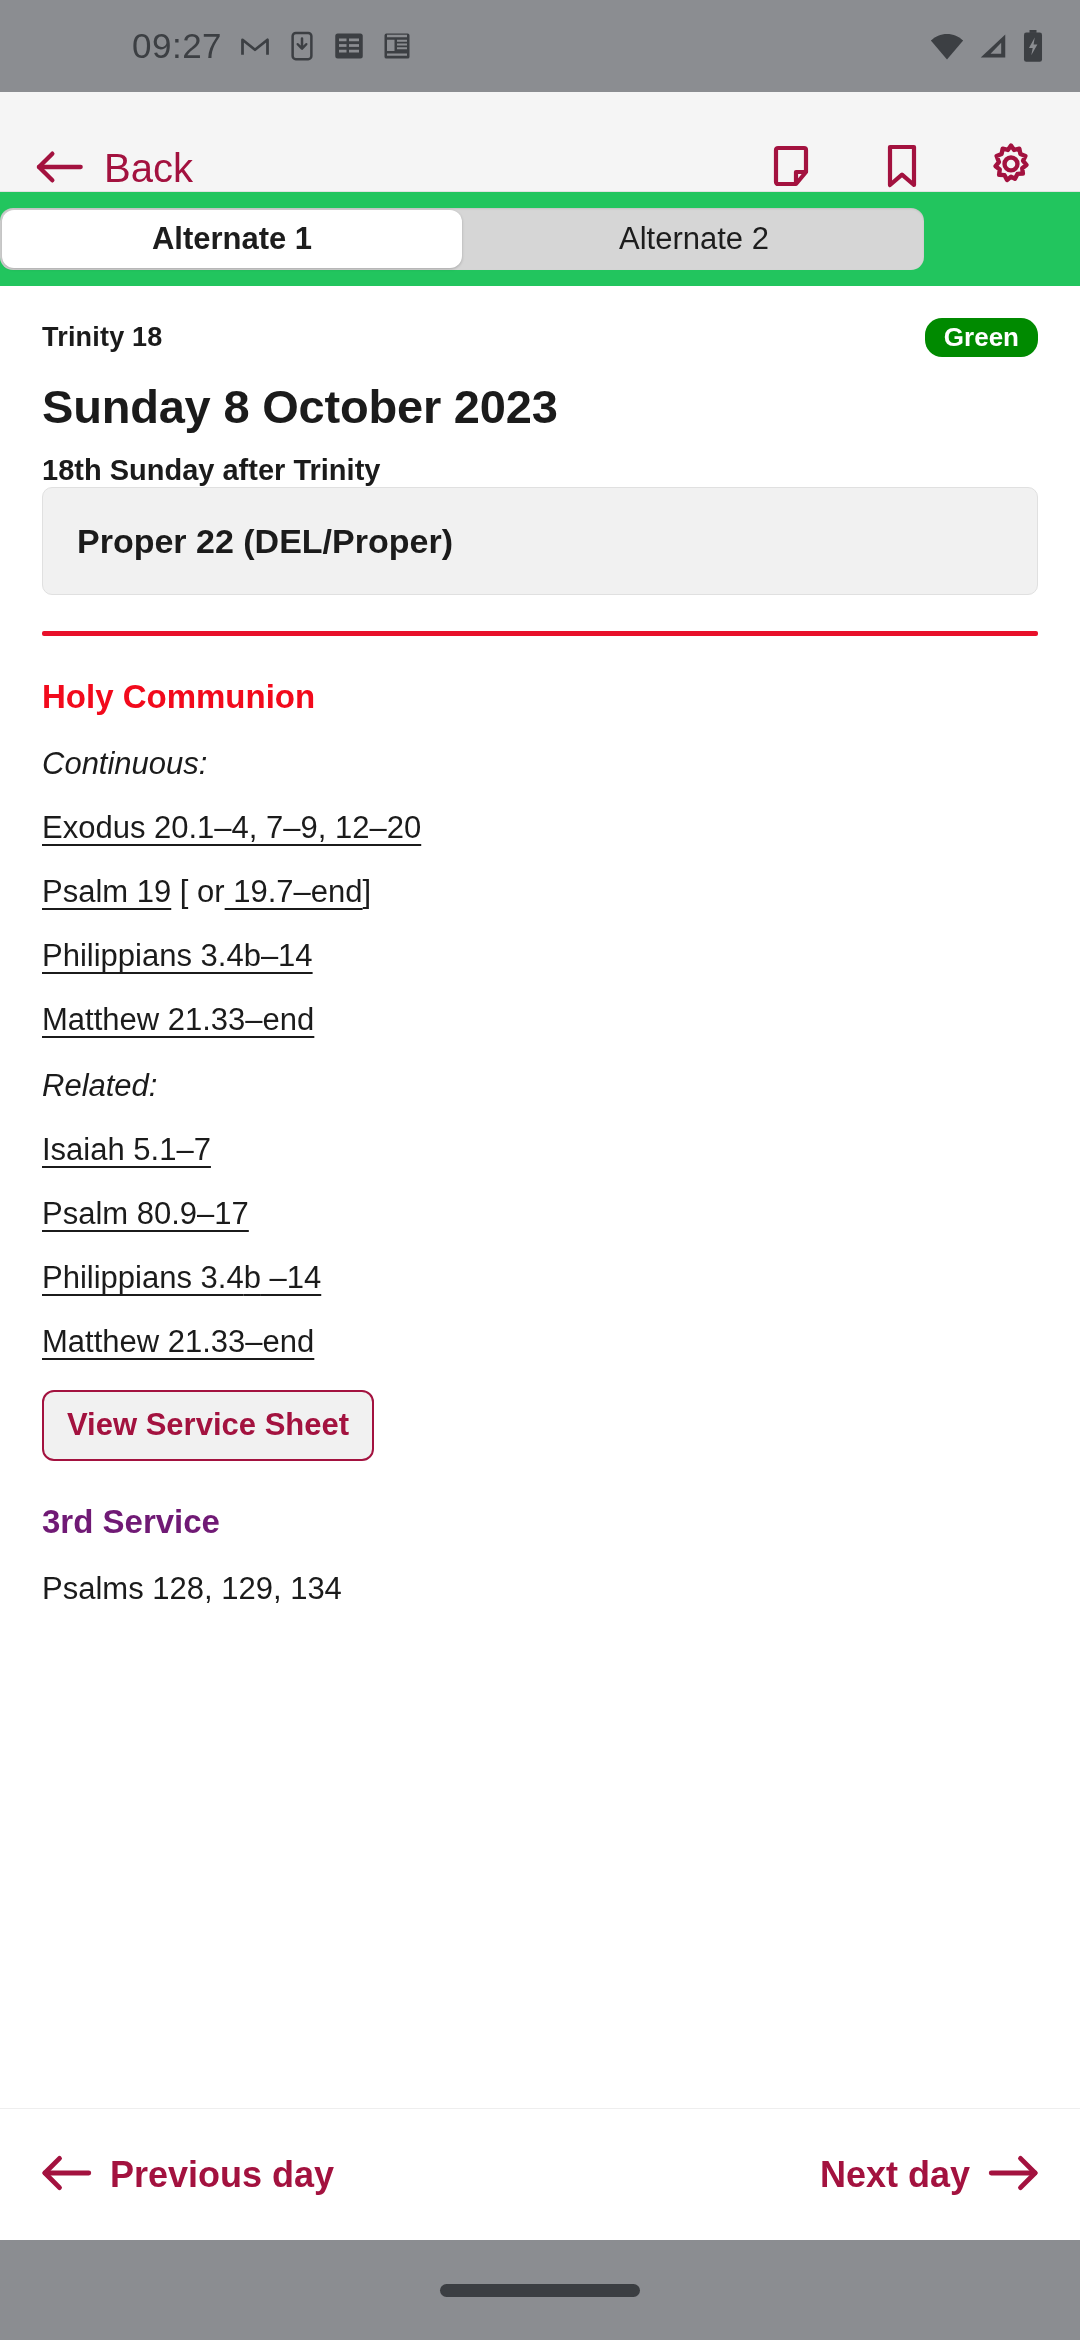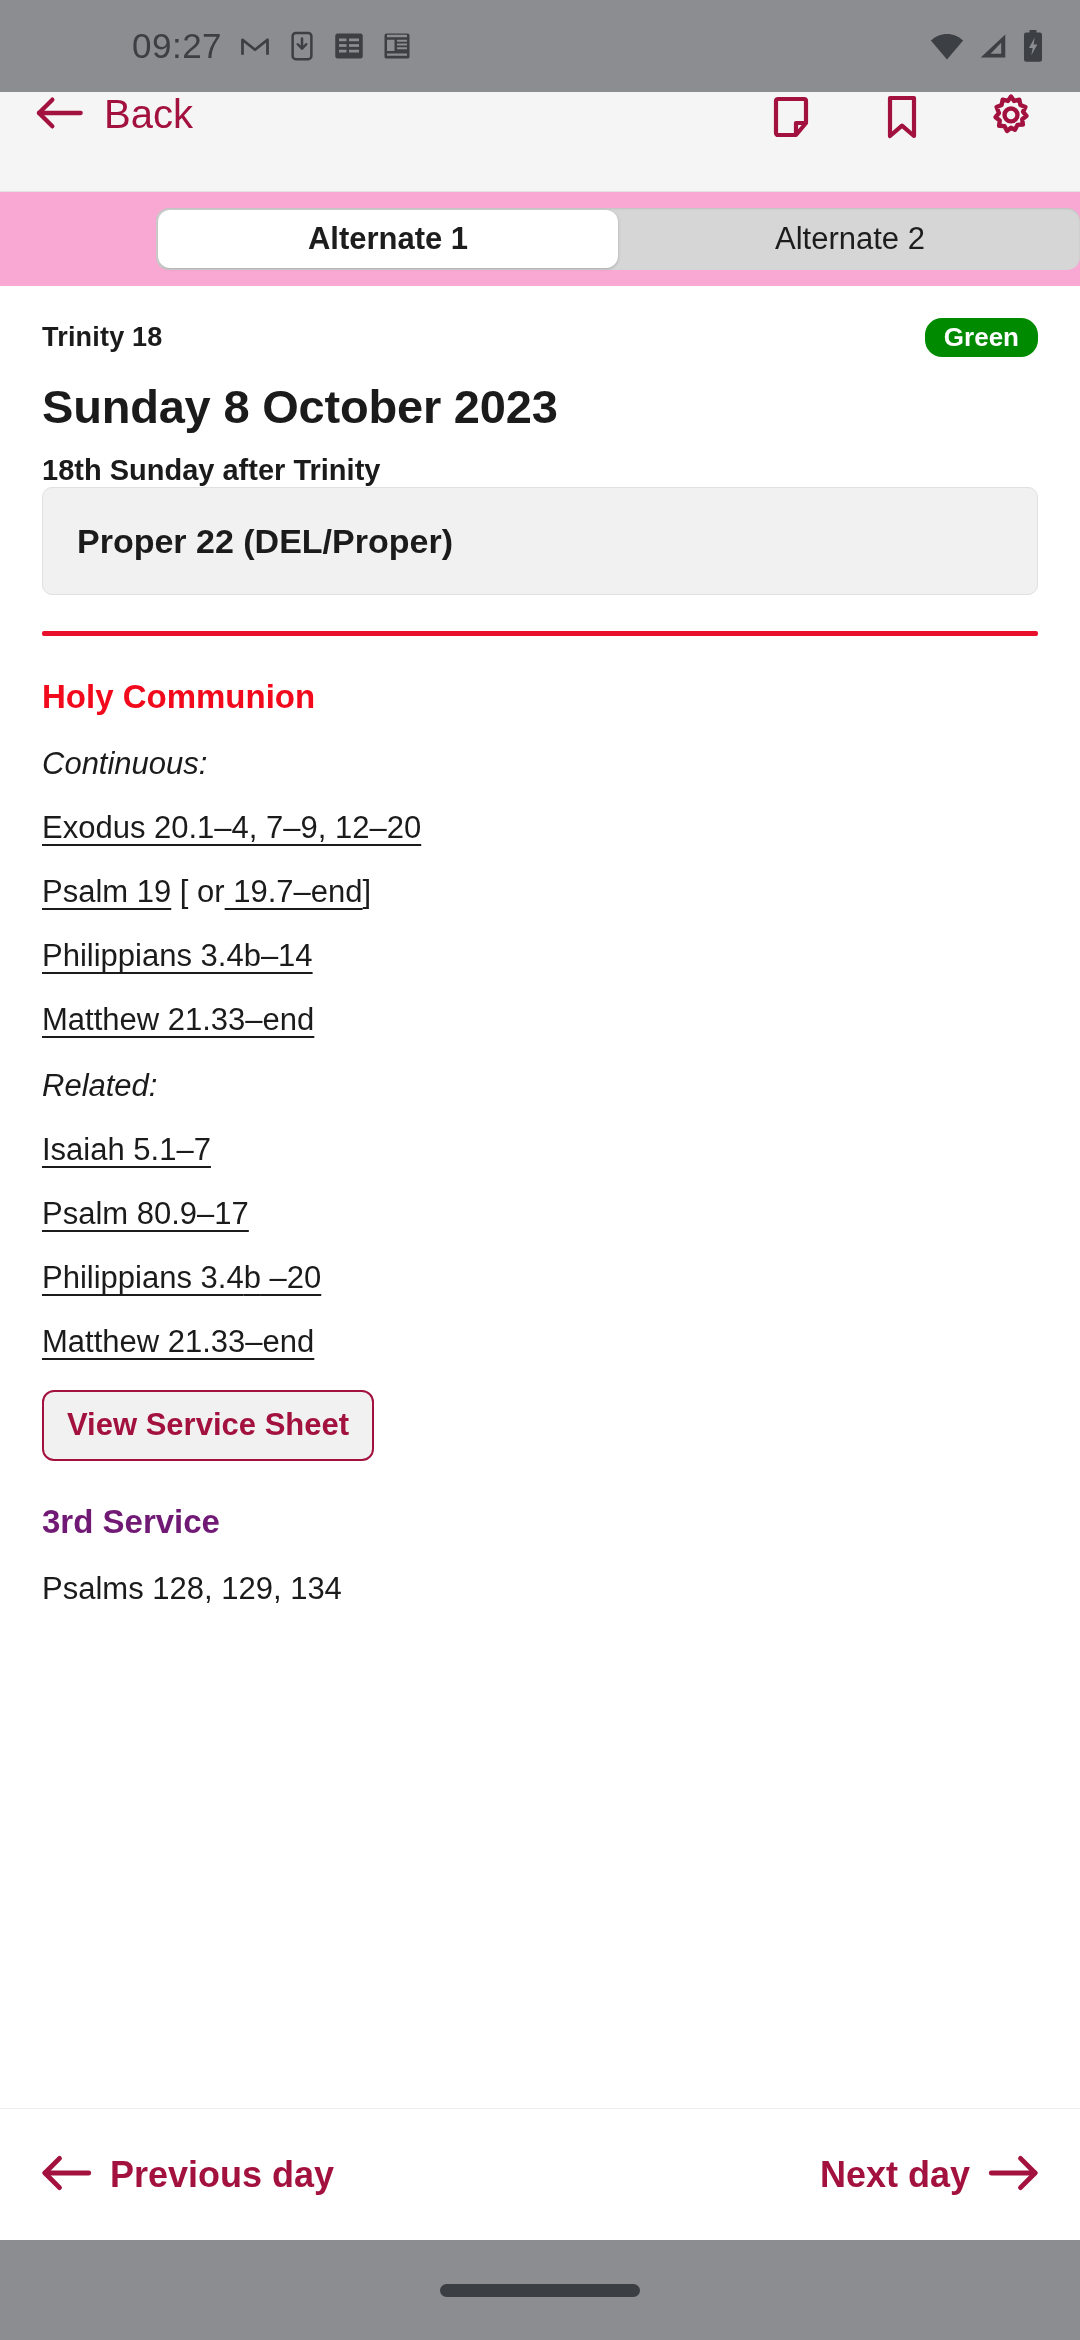--- a/index.html
+++ b/index.html
@@ -26,38 +26,38 @@
   }
   .sb-left { display: flex; align-items: center; gap: 18px; flex: 1 1 auto; padding-left: 96px;}
   .sb-time { font-size: 35px; letter-spacing: 0.5px; color:#3c3f43; font-family:"Liberation Sans",sans-serif;}
   .sb-right { display: flex; align-items: center; gap: 14px; }
   .sb-icon { display: inline-flex; align-items: center; justify-content: center; }
 
   
   .appbar {
     flex: 0 0 100px; height: 100px;
     background: #f5f5f5;
-    display: flex; align-items: flex-start;
+    display: flex; align-items: flex-end;
     padding: 0 30px 0 34px;
     border-bottom: 1px solid #e2e2e2;
   }
   .back-btn {
     display: flex; align-items: center; gap: 20px;
     color: #a3123f; cursor: pointer;
   }
   .back-label { font-size: 40px; color: #a3123f; }
   .appbar-spacer { flex: 1 1 auto; }
   .appbar-actions { display: flex; align-items: center; gap: 62px; padding-right: 14px; }
   .act-icon { cursor: pointer; display: flex; align-items: center; justify-content: center; }
 
   
   .tabbar {
     flex: 0 0 94px; height: 94px;
-    background: #f9a8d4;
-    display: flex; align-items: center; justify-content: flex-end;
+    background: #22c55e;
+    display: flex; align-items: center; justify-content: flex-start;
   }
   .segment {
     width: 924px; height: 62px;
     background: #d6d6d6;
     border-radius: 13px;
     display: flex; align-items: center;
     position: relative;
     box-shadow: inset 0 1px 2px rgba(0,0,0,.10);
   }
   .seg-item {
@@ -299,21 +299,21 @@
 
     <div class="reading">
       <span class="lnk">Isaiah 5.1–7</span>
     </div>
 
     <div class="reading">
       <span class="lnk">Psalm 80.9–17</span>
     </div>
 
     <div class="reading">
-      <span class="lnk">Philippians 3.4</span><span class="lnk it">b</span><span class="lnk"> –20</span>
+      <span class="lnk">Philippians 3.4</span><span class="lnk it">b</span><span class="lnk"> –14</span>
     </div>
 
     <div class="reading">
       <span class="lnk">Matthew 21.33–end</span>
     </div>
 
     <div class="sheet-btn">View Service Sheet</div>
 
     
     <div class="service-head crimson">3rd Service</div>

